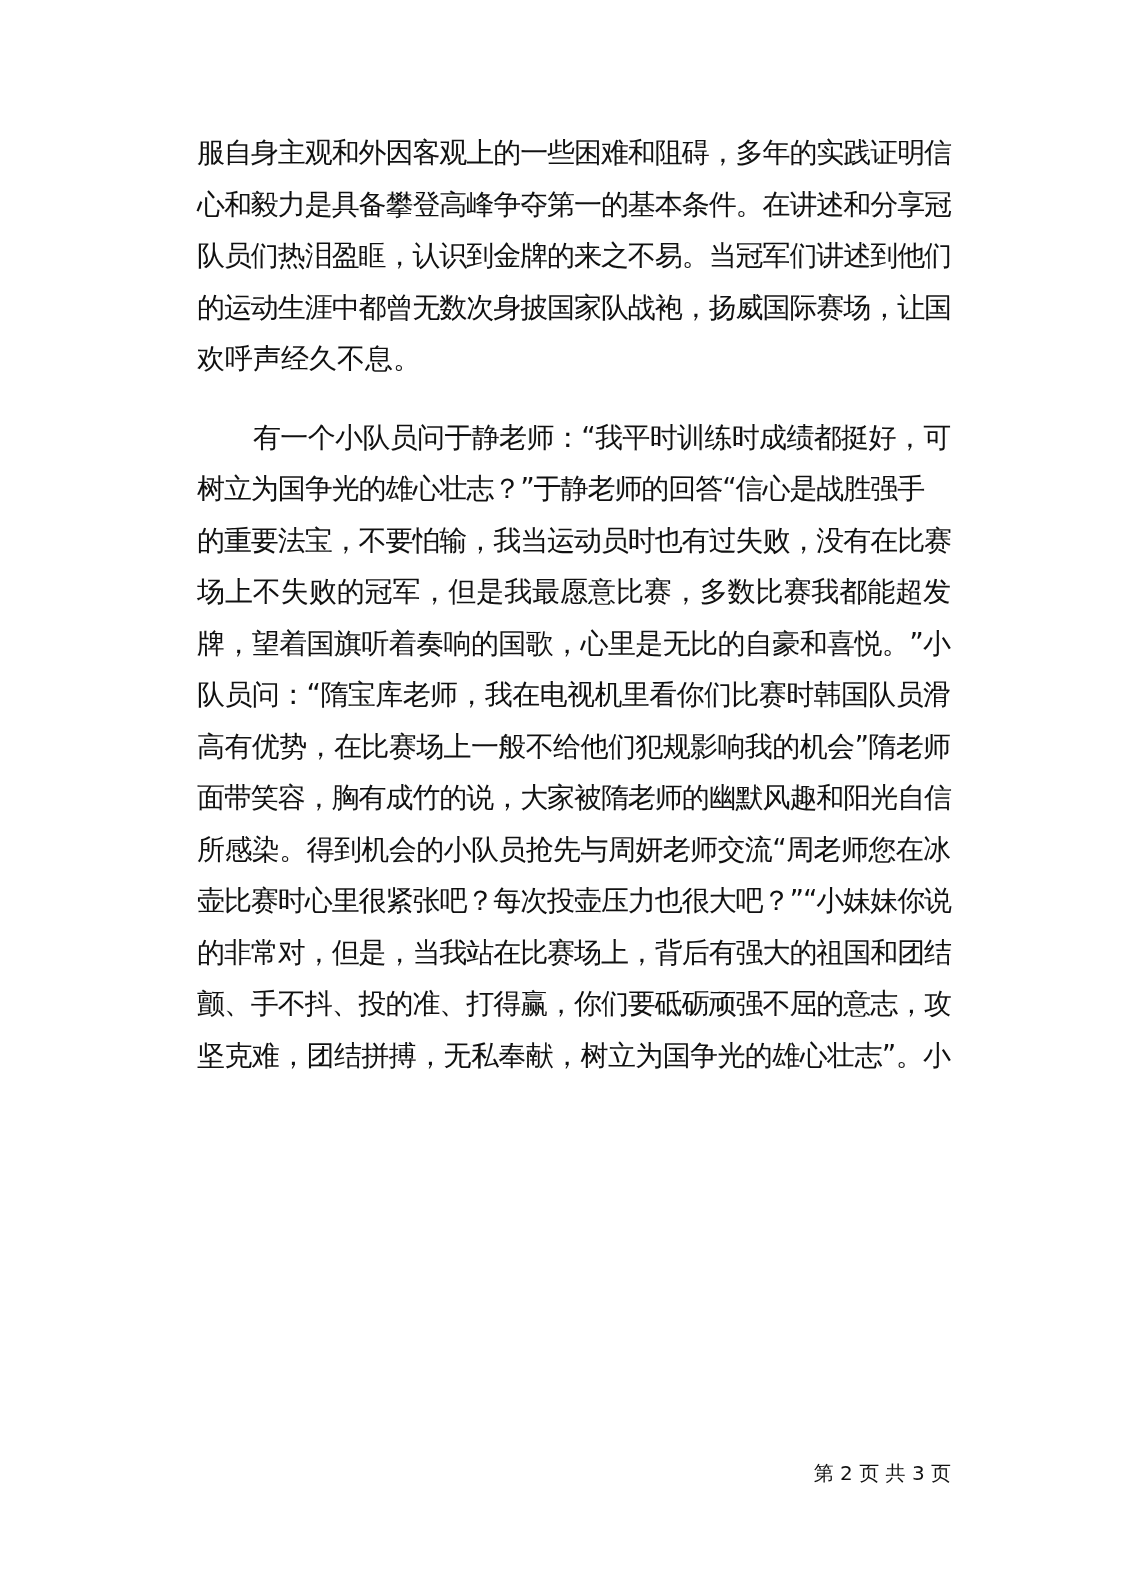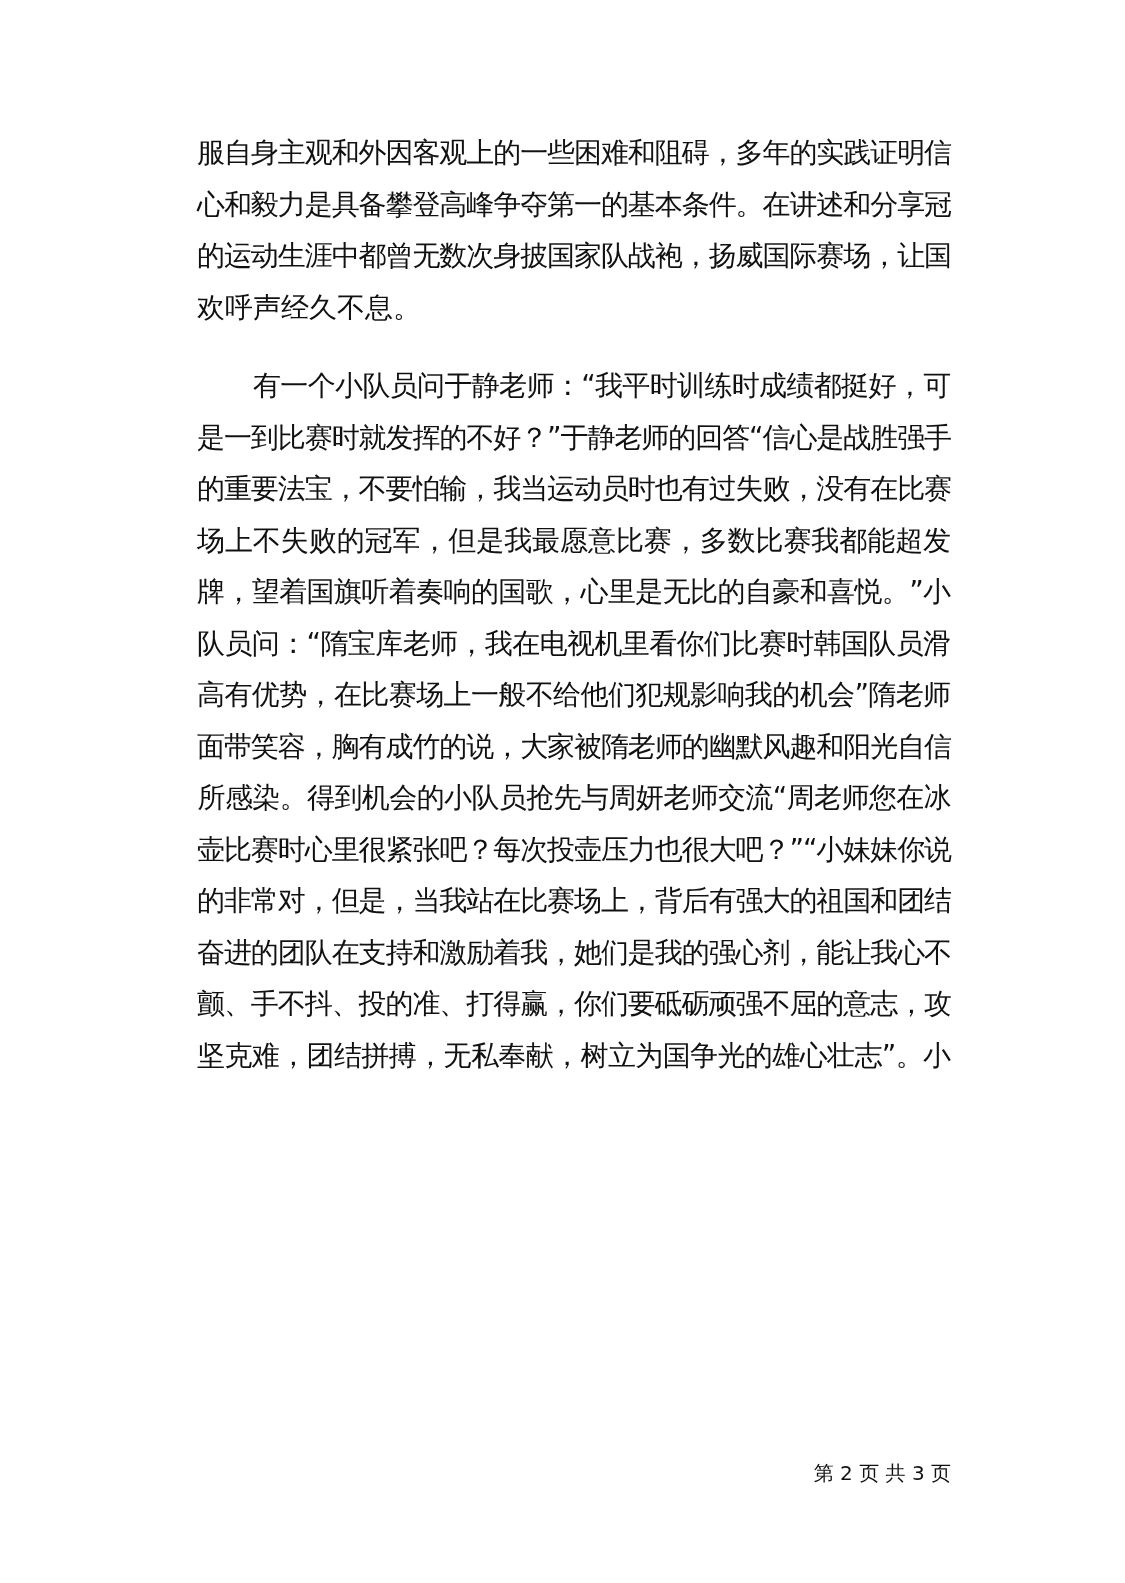--- a/index.html
+++ b/index.html
@@ -50,36 +50,36 @@
   }
 </style>
 </head>
 <body>
 
 <div class="page">
   <div class="content">
     <div class="para">
         <div class="line" style="letter-spacing: -1.07143px;">服自身主观和外因客观上的一些困难和阻碍，多年的实践证明信</div>
         <div class="line" style="letter-spacing: -1.07143px;">心和毅力是具备攀登高峰争夺第一的基本条件。在讲述和分享冠</div>
+        <div class="line" style="letter-spacing: -1.07143px;">队员们热泪盈眶，认识到金牌的来之不易。当冠军们讲述到他们</div>
         <div class="line" style="letter-spacing: -1.07143px; font-family: Liberation Serif, serif;">的运动生涯中都曾无数次身披国家队战袍，扬威国际赛场，让国</div>
         <div class="line">欢呼声经久不息。</div>
       </div>
     <div class="para">
         <div class="line indent" style="letter-spacing: -0.653846px;">有一个小队员问于静老师：“我平时训练时成绩都挺好，可</div>
-        <div class="line" style="letter-spacing: -1.06897px;">是一到比赛时就发挥的不好？”于静老师的回答“信心是战胜强手</div>
+        <div class="line" style="letter-spacing: -1.06897px;">树立为国争光的雄心壮志？”于静老师的回答“信心是战胜强手</div>
         <div class="line" style="letter-spacing: -1.07143px;">的重要法宝，不要怕输，我当运动员时也有过失败，没有在比赛</div>
         <div class="line" style="letter-spacing: -0.0740741px;">场上不失败的冠军，但是我最愿意比赛，多数比赛我都能超发</div>
         <div class="line" style="letter-spacing: -0.607143px;">牌，望着国旗听着奏响的国歌，心里是无比的自豪和喜悦。”小</div>
         <div class="line" style="letter-spacing: -0.607143px;">队员问：“隋宝库老师，我在电视机里看你们比赛时韩国队员滑</div>
         <div class="line" style="letter-spacing: -0.607143px;">高有优势，在比赛场上一般不给他们犯规影响我的机会”隋老师</div>
         <div class="line" style="letter-spacing: -1.07143px;">面带笑容，胸有成竹的说，大家被隋老师的幽默风趣和阳光自信</div>
-        <div class="line" style="letter-spacing: -0.607143px; text-align: right;">所感染。得到机会的小队员抢先与周妍老师交流“周老师您在冰</div>
+        <div class="line" style="letter-spacing: -0.607143px;">所感染。得到机会的小队员抢先与周妍老师交流“周老师您在冰</div>
         <div class="line" style="letter-spacing: -1.06897px;">壶比赛时心里很紧张吧？每次投壶压力也很大吧？”“小妹妹你说</div>
         <div class="line" style="letter-spacing: -1.07143px;">的非常对，但是，当我站在比赛场上，背后有强大的祖国和团结</div>
-        <div class="line" style="letter-spacing: -1.07143px;">奋进的团队在支持和激励着我，她们是我的强心剂，能让我心不</div>
         <div class="line" style="letter-spacing: -1.07143px;">颤、手不抖、投的准、打得赢，你们要砥砺顽强不屈的意志，攻</div>
         <div class="line" style="letter-spacing: -0.607143px;">坚克难，团结拼搏，无私奉献，树立为国争光的雄心壮志”。小</div>
       </div>
   </div>
   <div class="footer">
     <span>第 2 页 共 3 页</span>
   </div>
 </div>
 
 </body></html>

